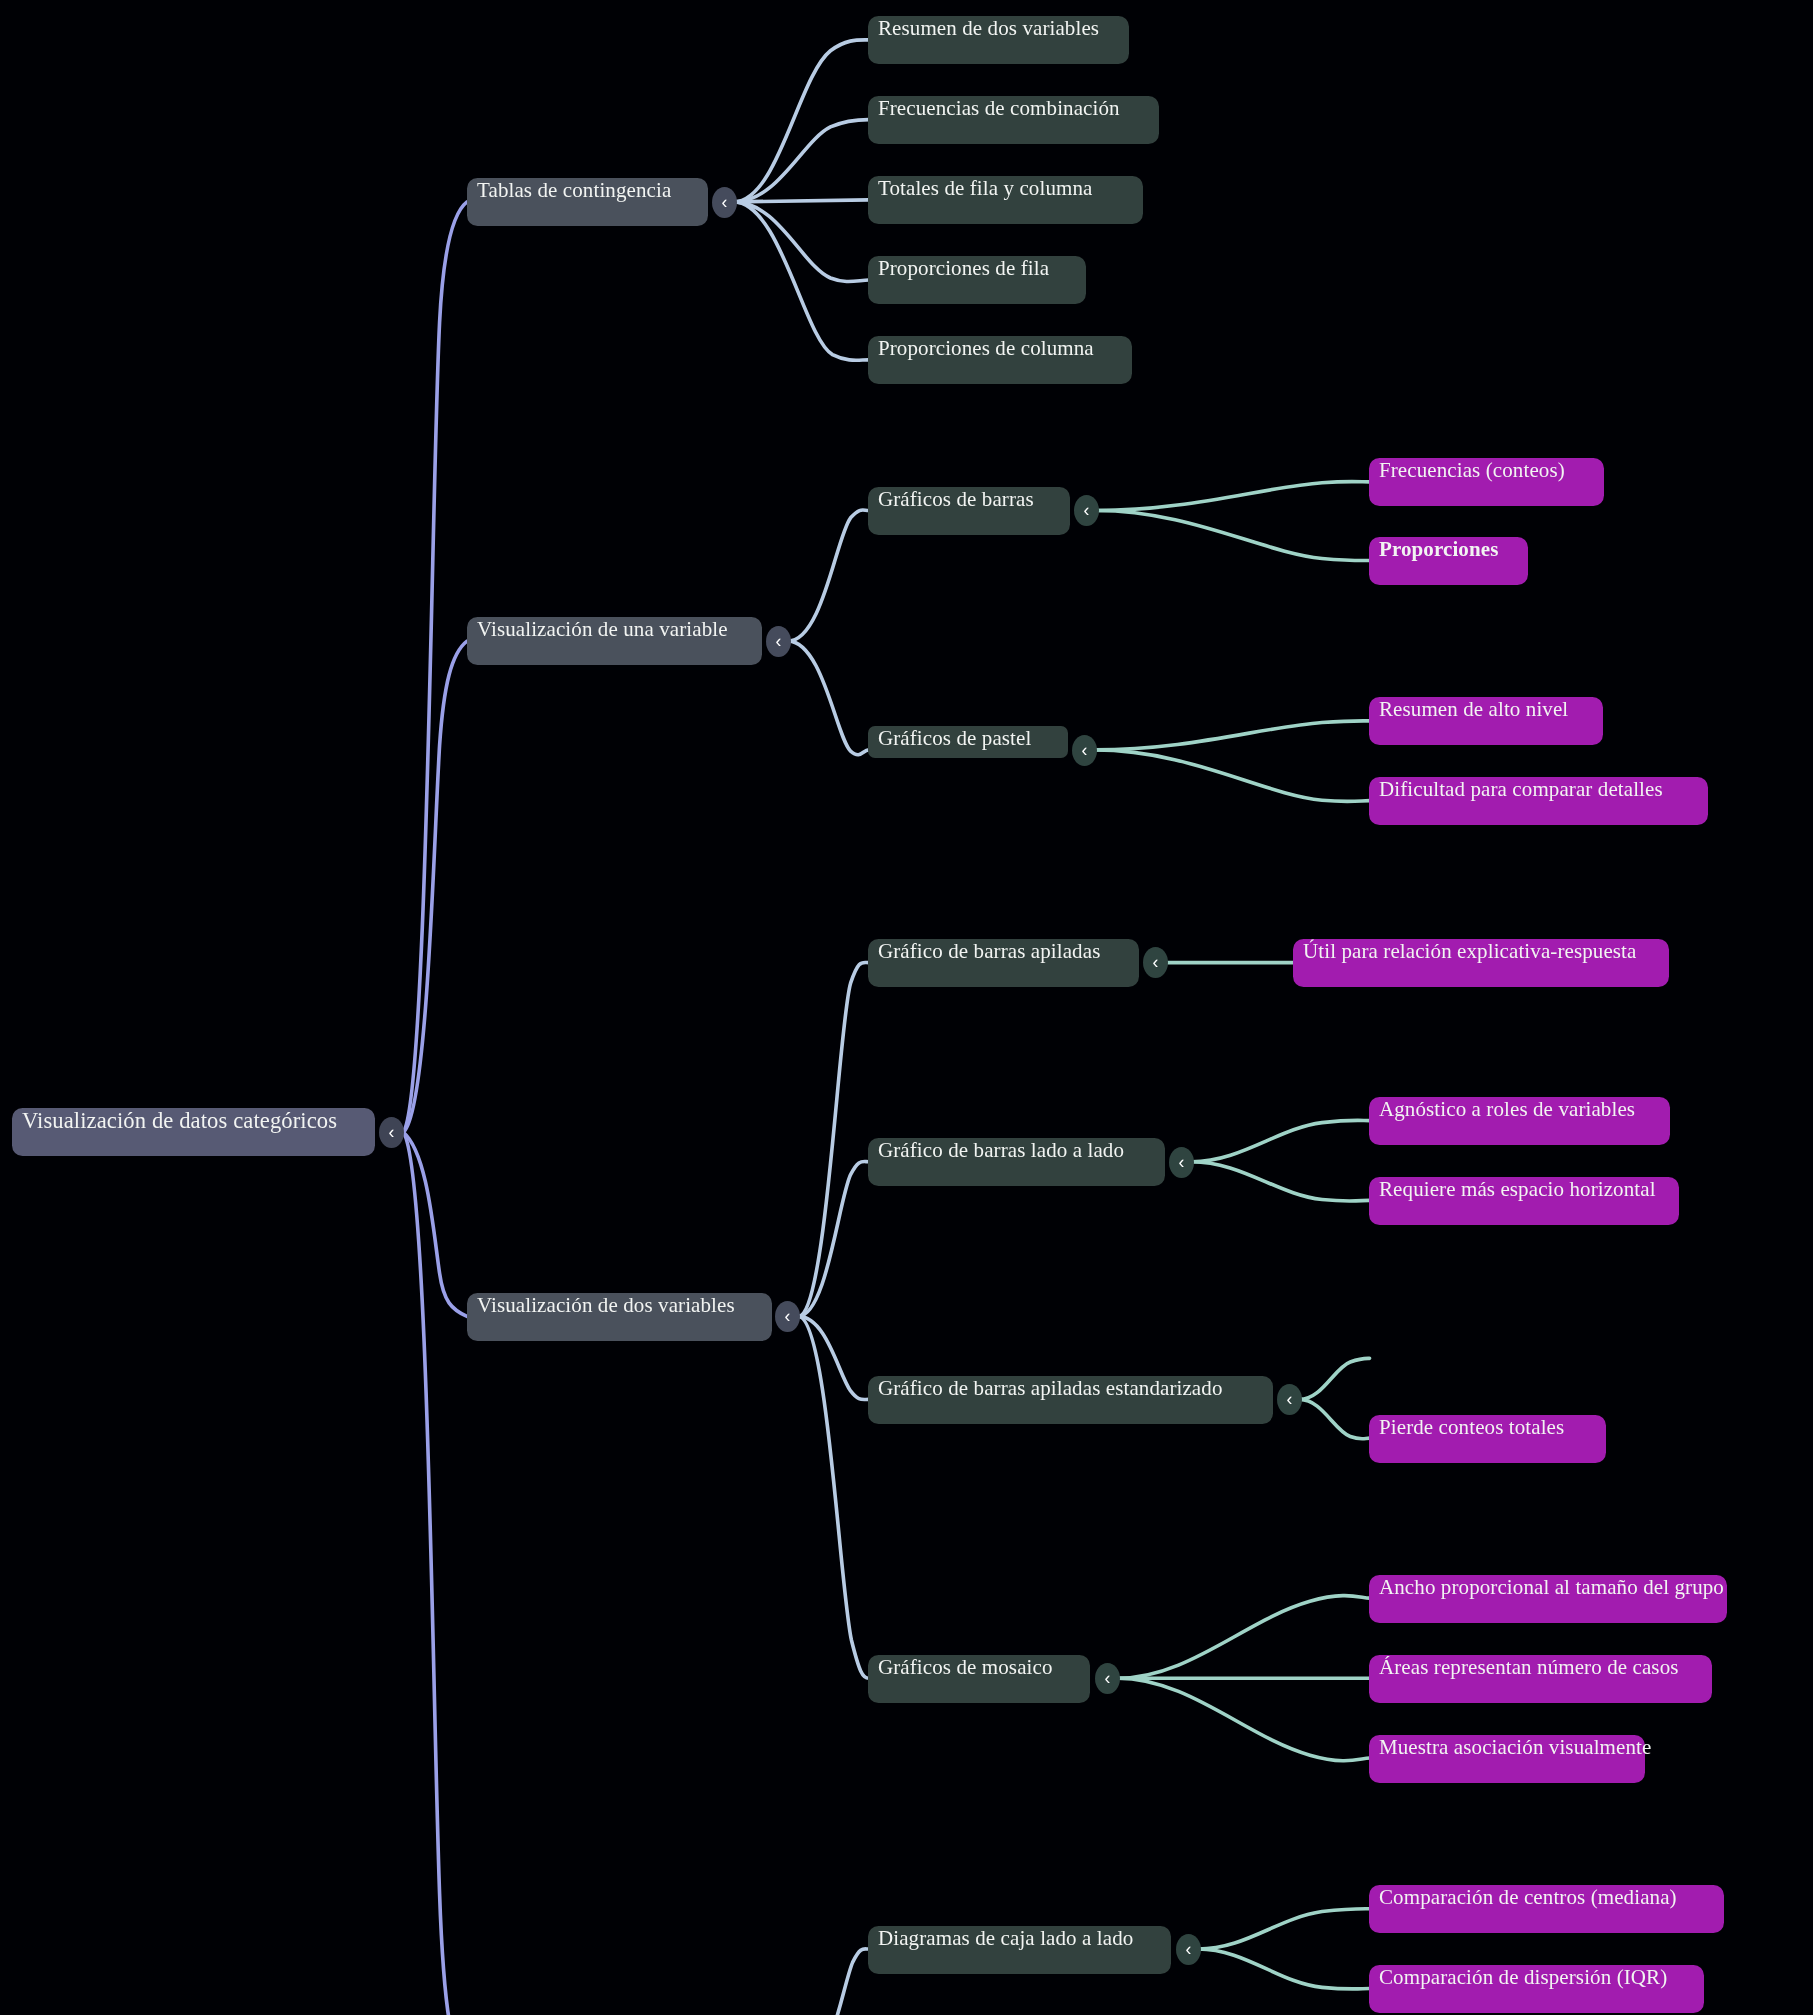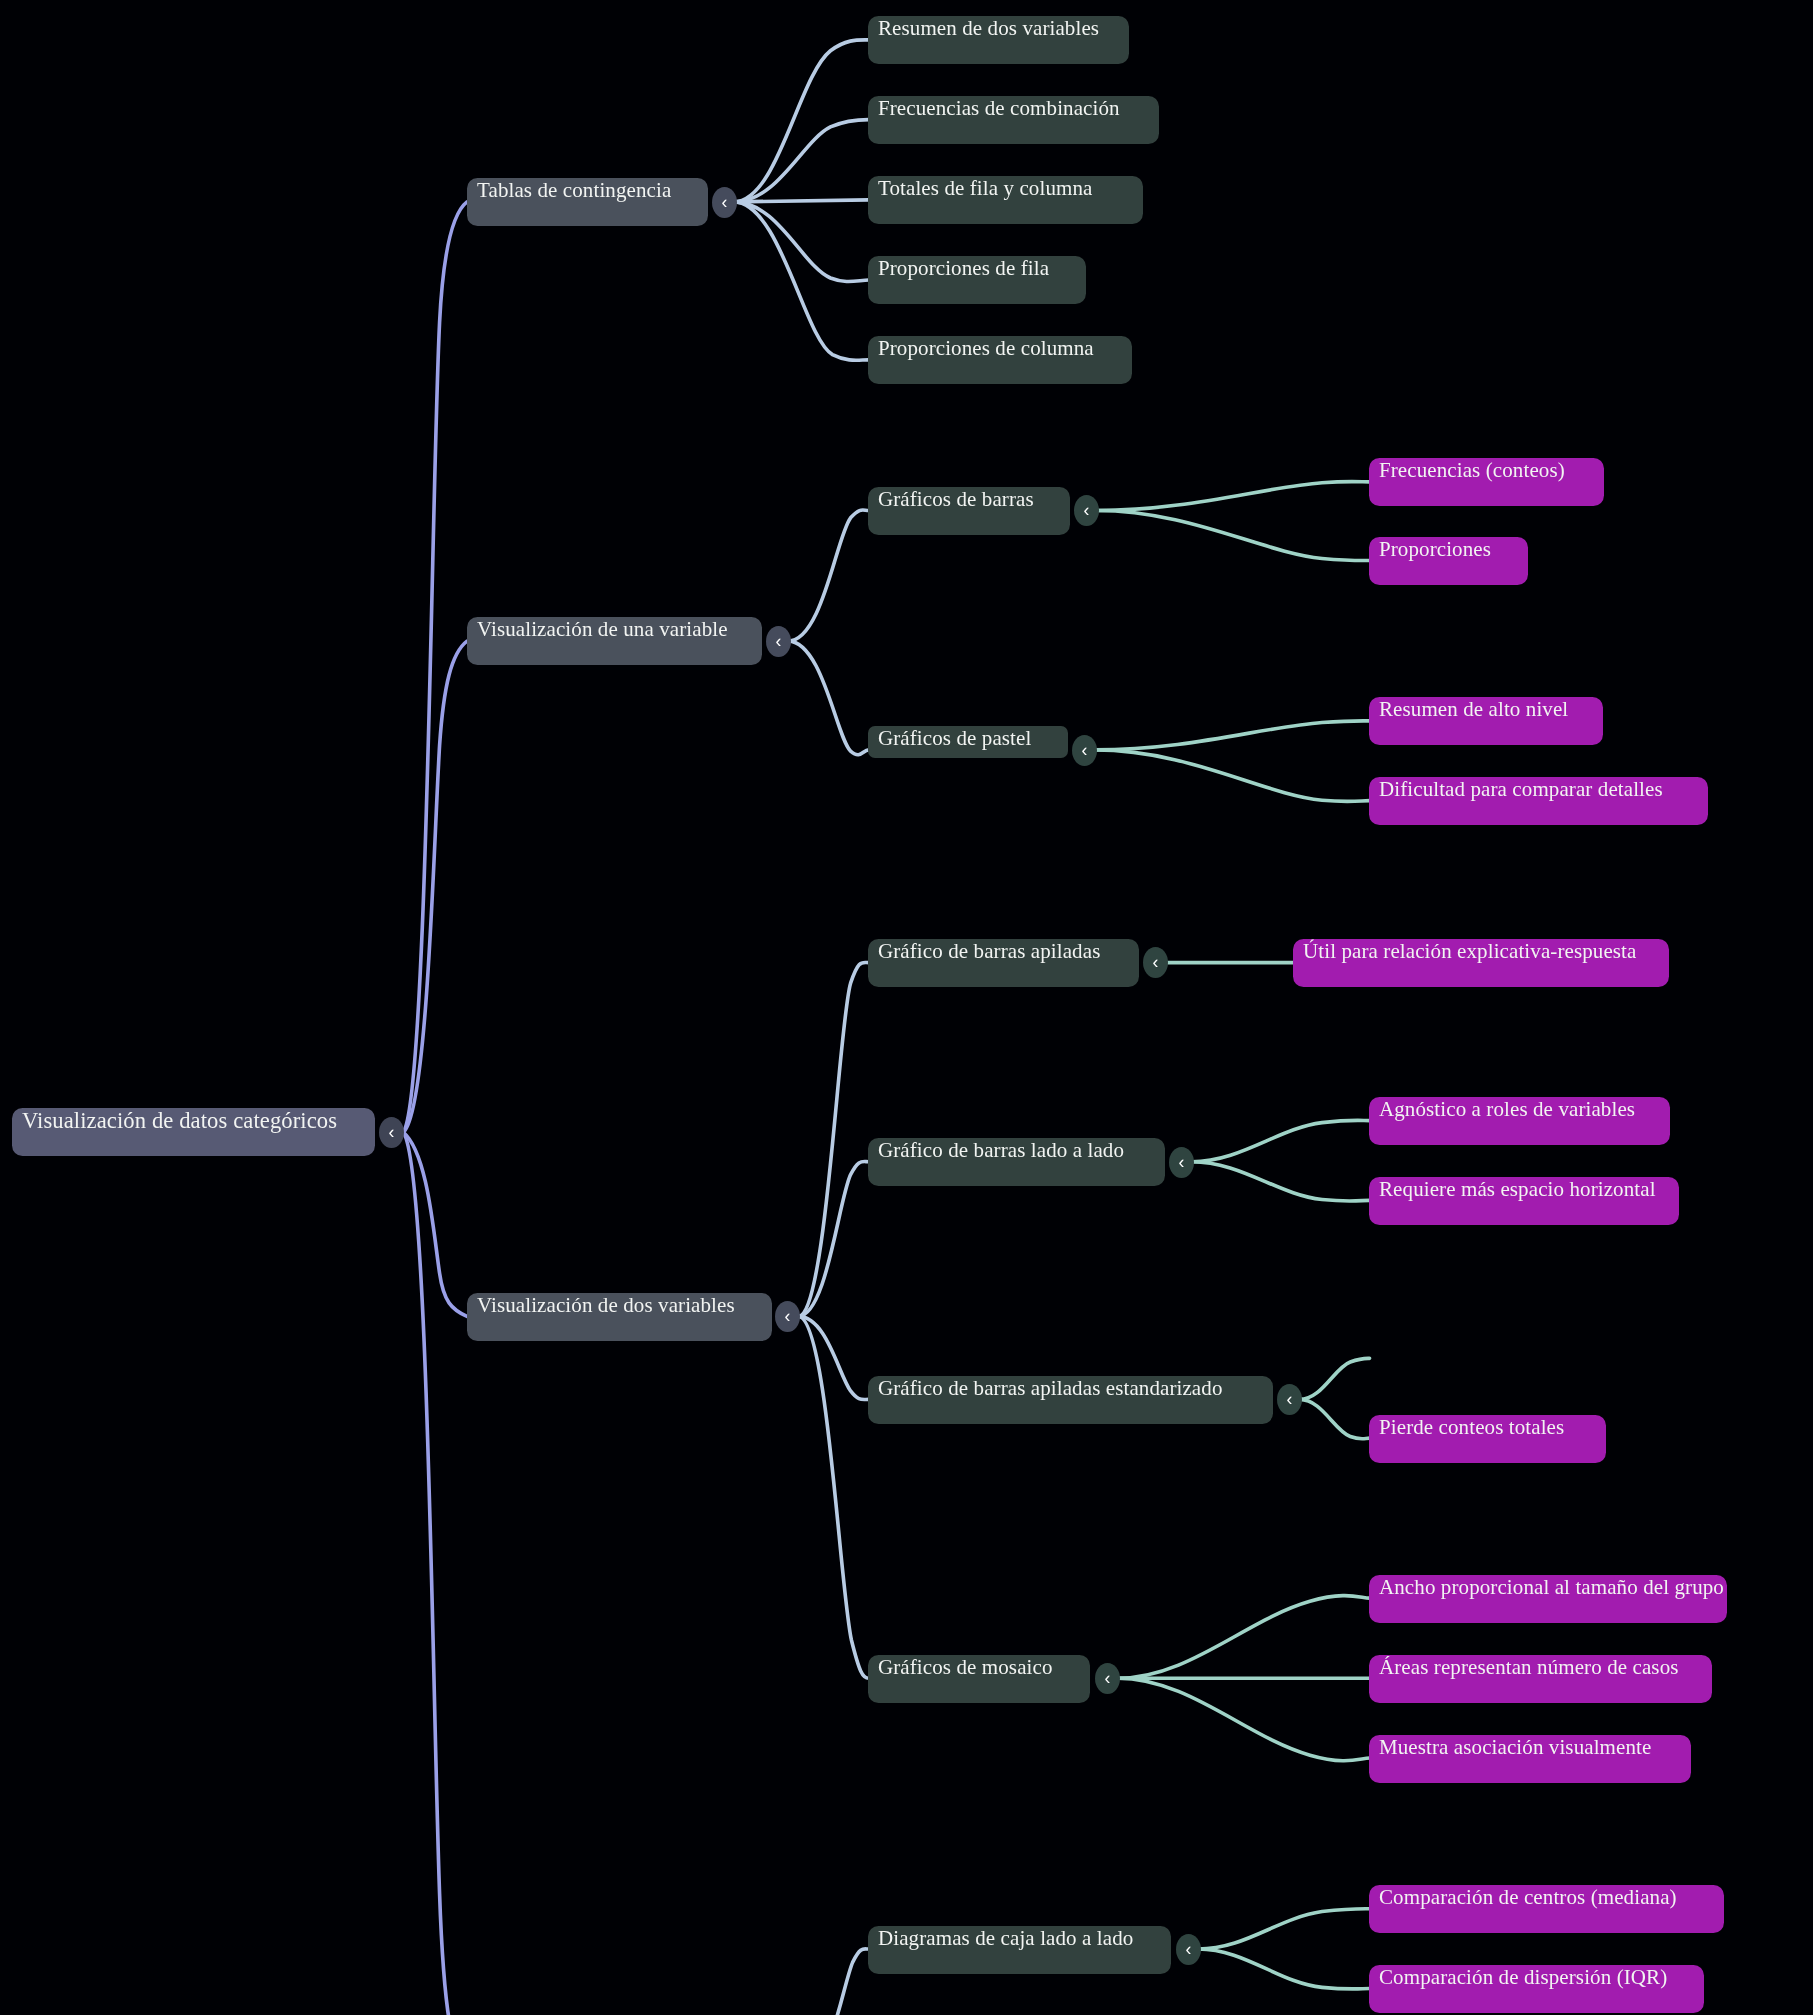--- a/index.html
+++ b/index.html
@@ -145,21 +145,21 @@
 
   <div class="node lvl2" style="left:868px;top:487px;width:202px;height:48px;">
     <span>Gráficos de barras</span>
   </div>
   <div class="toggle t-green" style="left:1074px;top:495px;">
     <span>‹</span>
   </div>
   <div class="node lvl3" style="left:1369px;top:458px;width:235px;height:48px;">
     <span>Frecuencias (conteos)</span>
   </div>
-  <div class="node lvl3" style="left:1369px;top:537px;width:159px;height:48px;">
+  <div class="node lvl3" style="left:1369px;top:537px;width:159px;height:48px;font-weight:bold;">
     <span>Proporciones</span>
   </div>
 
   <div class="node lvl2" style="left:868px;top:726px;width:200px;height:32px;border-radius:7px;">
     <span>Gráficos de pastel</span>
   </div>
   <div class="toggle t-green" style="left:1072px;top:735px;">
     <span>‹</span>
   </div>
   <div class="node lvl3" style="left:1369px;top:697px;width:234px;height:48px;">
@@ -214,21 +214,21 @@
   </div>
   <div class="toggle t-green" style="left:1095px;top:1663px;">
     <span>‹</span>
   </div>
   <div class="node lvl3" style="left:1369px;top:1575px;width:358px;height:48px;">
     <span>Ancho proporcional al tamaño del grupo</span>
   </div>
   <div class="node lvl3" style="left:1369px;top:1655px;width:343px;height:48px;">
     <span>Áreas representan número de casos</span>
   </div>
-  <div class="node lvl3" style="left:1369px;top:1735px;width:322px;height:48px;">
+  <div class="node lvl3" style="left:1369px;top:1735px;width:276px;height:48px;">
     <span>Muestra asociación visualmente</span>
   </div>
 
   <div class="node lvl2" style="left:868px;top:1926px;width:303px;height:48px;">
     <span>Diagramas de caja lado a lado</span>
   </div>
   <div class="toggle t-green" style="left:1176px;top:1934px;">
     <span>‹</span>
   </div>
   <div class="node lvl3" style="left:1369px;top:1885px;width:355px;height:48px;">

